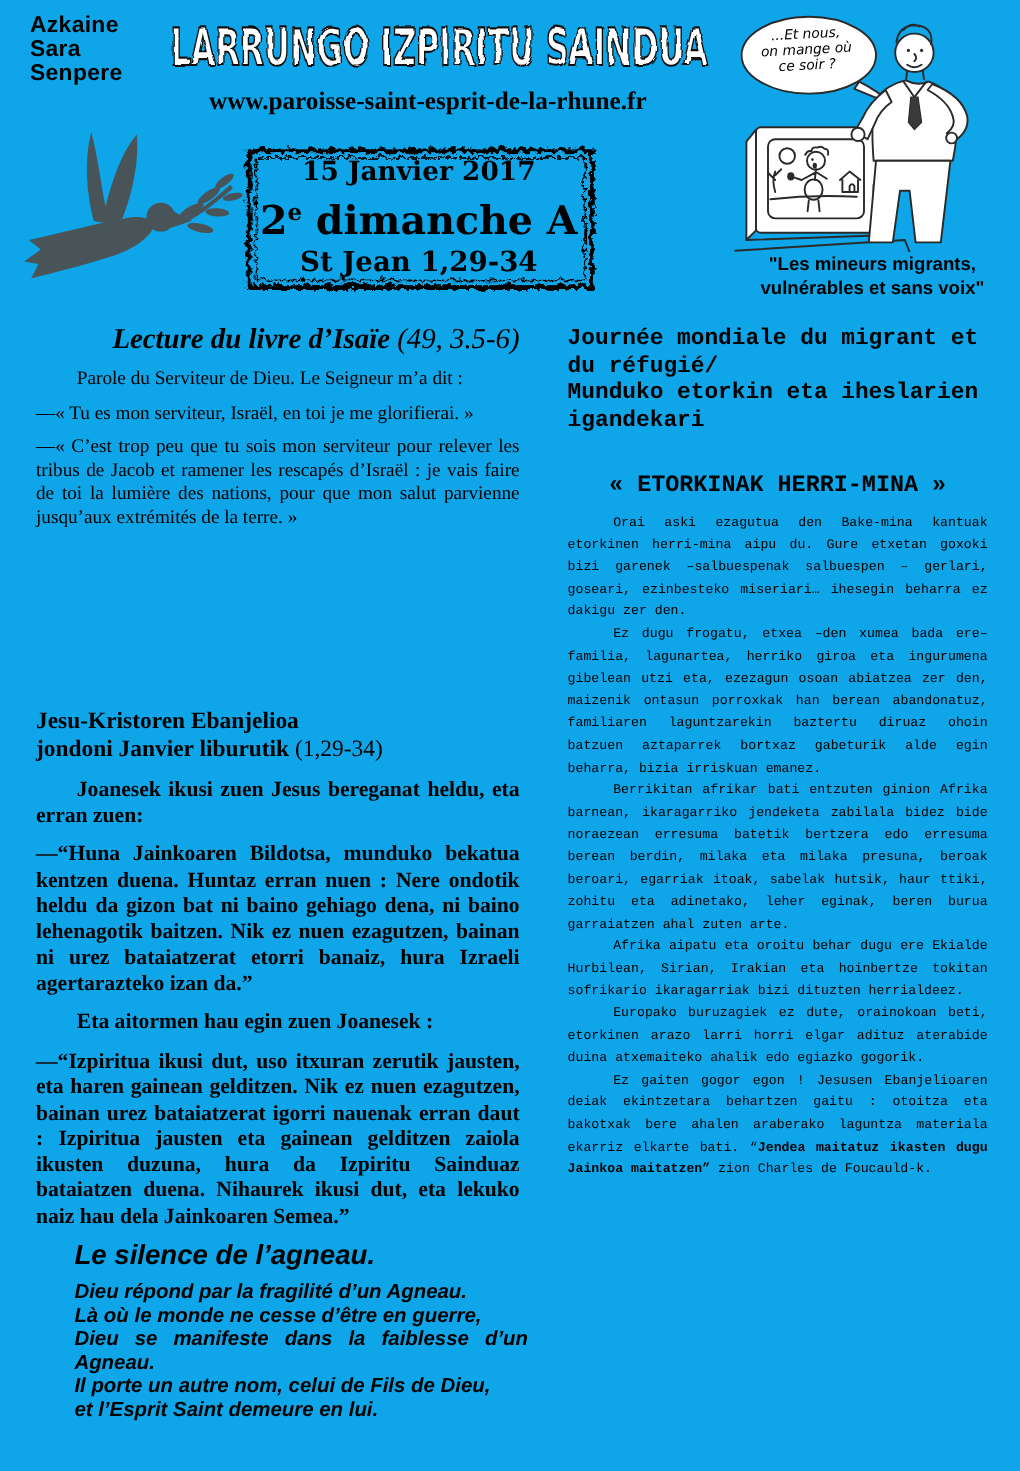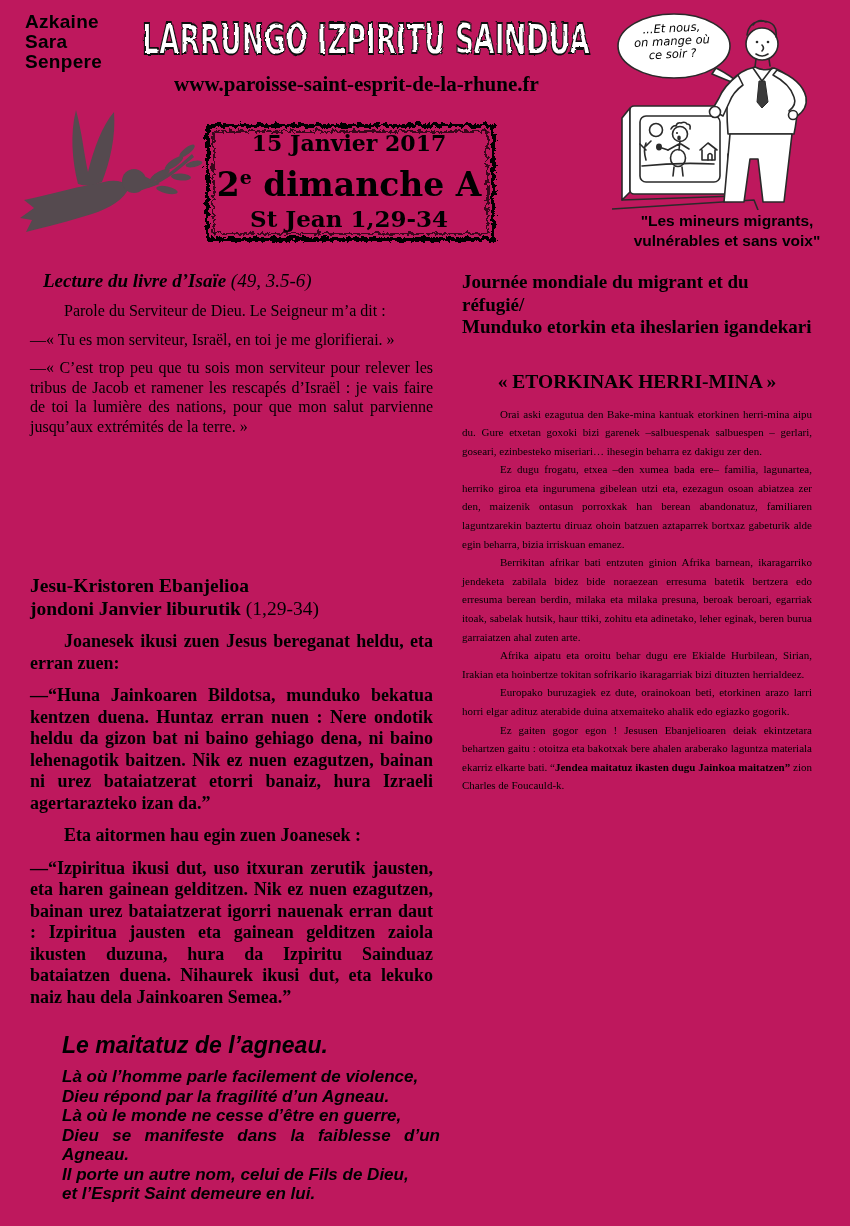--- a/index.html
+++ b/index.html
@@ -1,16 +1,16 @@
 <!DOCTYPE html>
 <html><head>
 <meta charset="utf-8">
 <style>
   html,body{margin:0;padding:0;background:#888;}
-  .page{position:relative;width:850px;height:1226px;background:#be185d;margin:0 auto;
+  .page{position:relative;width:850px;height:1226px;background:#0ea5e9;margin:0 auto;
         font-family:"Liberation Serif",serif;color:#000;overflow:hidden;}
 
   
   .communes{position:absolute;left:25px;top:12px;font-family:"Liberation Sans",sans-serif;
             font-weight:bold;font-size:19px;line-height:20px;letter-spacing:.3px;}
 
   
   .masthead{position:absolute;left:136px;top:6px;}
   .website{position:absolute;left:134px;top:72px;width:445px;text-align:center;
            font-family:"Liberation Serif",serif;font-weight:bold;font-size:21px;}
@@ -33,39 +33,39 @@
   .cartoon{position:absolute;left:612px;top:4px;}
   .bubble-text{position:absolute;left:622px;top:22px;width:100px;text-align:center;
                font-family:"DejaVu Sans",sans-serif;font-style:italic;font-size:11.5px;
                line-height:13px;transform:rotate(-3deg);}
   .cartoon-caption{position:absolute;left:614px;top:211px;width:226px;text-align:center;
                    font-family:"Liberation Sans",sans-serif;font-weight:bold;font-size:15.5px;
                    line-height:20px;}
 
   
   .col-lecture{position:absolute;left:30px;top:270px;width:403px;}
-  .lec-head{font-size:19px;font-weight:bold;font-style:italic;margin:0 0 4px 13px;}
+  .lec-head{font-size:24px;font-weight:bold;font-style:italic;margin:0 0 4px 0;text-align:right;}
   .lec-head .ref{font-weight:normal;}
   .lec-p{font-size:16px;line-height:19.5px;text-align:justify;margin:9px 0 0 0;}
   .ind{text-indent:34px;}
 
   .col-gospel{position:absolute;left:30px;top:574px;width:403px;}
-  .gos-head{font-weight:bold;font-size:19.5px;line-height:23px;margin:0 0 2px 0;}
+  .gos-head{font-weight:bold;font-size:19.5px;line-height:23px;margin:16px 0 2px 0;}
   .gos-head .ref{font-weight:normal;}
   .gos-p{font-weight:bold;font-size:18px;line-height:21.5px;text-align:justify;margin:11px 0 0 0;}
 
   .poem{position:absolute;left:62px;top:1032px;width:378px;
         font-family:"Liberation Sans",sans-serif;font-weight:bold;font-style:italic;}
   .poem-title{font-size:23px;margin:0 0 8px 0;}
   .poem-line{font-size:17px;line-height:19.5px;}
   .poem-line.stretch{text-align:justify;text-align-last:justify;}
 
   
-  .col-right{position:absolute;left:462px;top:271px;width:350px;
-             font-family:Liberation Serif, serif;}
+  .col-right{position:absolute;left:473px;top:271px;width:350px;
+             font-family:Liberation Mono, monospace;}
   .rc-head{font-weight:bold;font-size:19px;line-height:22.5px;}
   .rc-sub{font-weight:bold;font-size:19.5px;text-align:center;margin-top:32px;}
   .rc-body{margin-top:12px;}
   .rc-p{font-size:11px;line-height:18.6px;text-align:justify;text-indent:38px;margin:0;}
   .rc-p b{font-weight:bold;}
 
   .ln{stroke:#2a2a2a;stroke-width:1.6;fill:none;stroke-linecap:round;stroke-linejoin:round;}
   .lnf{stroke:#2a2a2a;stroke-width:1.6;fill:#ffffff;stroke-linejoin:round;}
 </style>
 </head>
@@ -205,22 +205,21 @@
       <div>Jesu-Kristoren Ebanjelioa</div>
       <div><span>jondoni Janvier liburutik</span><span class="ref"> (1,29-34)</span></div>
     </h3>
     <p class="gos-p ind">Joanesek ikusi zuen Jesus bereganat heldu, eta erran zuen:</p>
     <p class="gos-p">—“Huna Jainkoaren Bildotsa, munduko bekatua kentzen duena. Huntaz erran nuen : Nere ondotik heldu da gizon bat ni baino gehiago dena, ni baino lehenagotik baitzen. Nik ez nuen ezagutzen, bainan ni urez bataiatzerat etorri banaiz, hura Izraeli agertarazteko izan da.”</p>
     <p class="gos-p ind">Eta aitormen hau egin zuen Joanesek :</p>
     <p class="gos-p">—“Izpiritua ikusi dut, uso itxuran zerutik jausten, eta haren gainean gelditzen. Nik ez nuen ezagutzen, bainan urez bataiatzerat igorri nauenak erran daut : Izpiritua jausten eta gainean gelditzen zaiola ikusten duzuna, hura da Izpiritu Sainduaz bataiatzen duena. Nihaurek ikusi dut, eta lekuko naiz hau dela Jainkoaren Semea.”</p>
   </div>
 
   <div class="poem">
-    <div class="poem-title">Le maitatuz de l’agneau.</div>
-    <div class="poem-line">Là où l’homme parle facilement de violence,</div>
+    <div class="poem-title">Le silence de l’agneau.</div>
     <div class="poem-line">Dieu répond par la fragilité d’un Agneau.</div>
     <div class="poem-line">Là où le monde ne cesse d’être en guerre,</div>
     <div class="poem-line stretch">Dieu se manifeste dans la faiblesse d’un</div>
     <div class="poem-line">Agneau.</div>
     <div class="poem-line">Il porte un autre nom, celui de Fils de Dieu,</div>
     <div class="poem-line">et l’Esprit Saint demeure en lui.</div>
   </div>
 
   <div class="col-right">
     <div class="rc-head">

